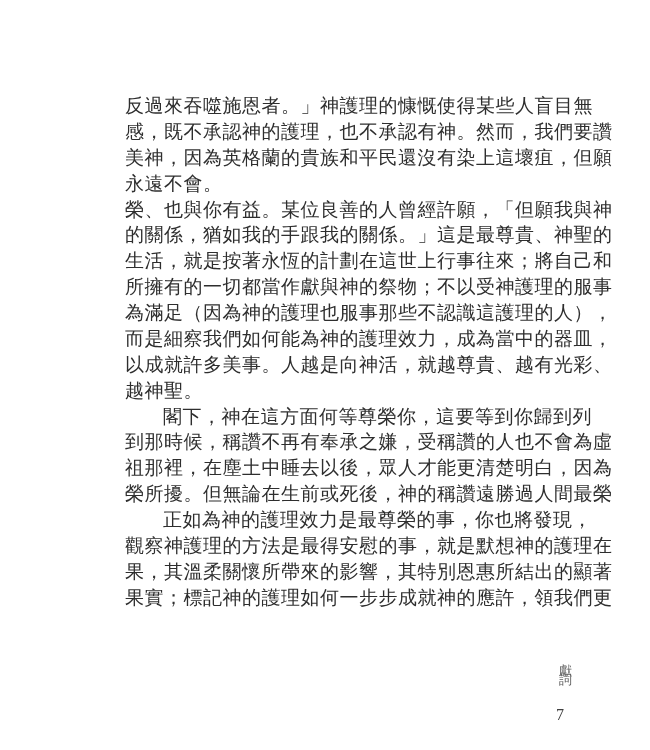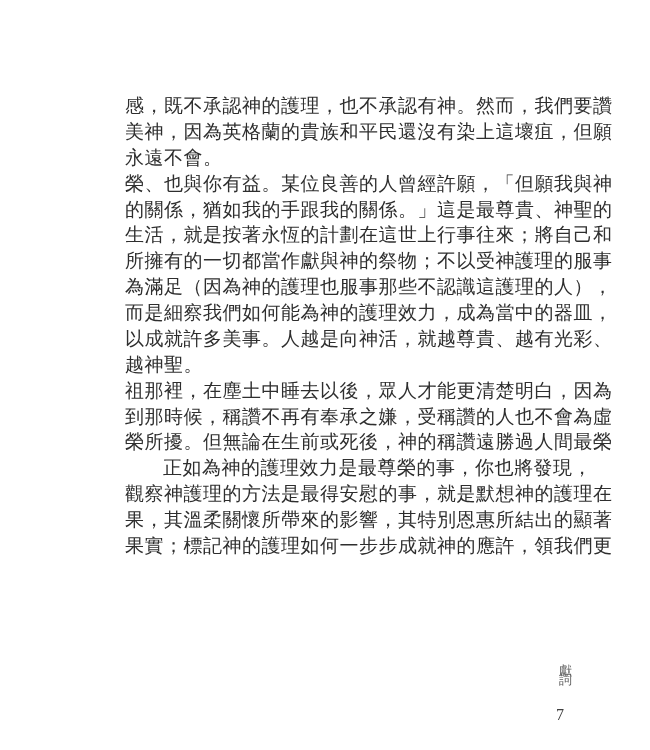--- a/index.html
+++ b/index.html
@@ -52,33 +52,35 @@
     font-size: 16px;
     color: #3f3f3f;
   }
 </style>
 </head>
 <body>
 
 <div class="page">
 
   <div class="text-block">
+      <div class="line">反過來吞噬施恩者。」神護理的慷慨使得某些人盲目無</div>
       <div class="line">感，既不承認神的護理，也不承認有神。然而，我們要讚</div>
       <div class="line">美神，因為英格蘭的貴族和平民還沒有染上這壞疽，但願</div>
       <div class="line">永遠不會。</div>
       <div class="line">榮、也與你有益。某位良善的人曾經許願，「但願我與神</div>
       <div class="line">的關係，猶如我的手跟我的關係。」這是最尊貴、神聖的</div>
       <div class="line">生活，就是按著永恆的計劃在這世上行事往來；將自己和</div>
       <div class="line">所擁有的一切都當作獻與神的祭物；不以受神護理的服事</div>
       <div class="line">為滿足（因為神的護理也服事那些不認識這護理的人），</div>
       <div class="line">而是細察我們如何能為神的護理效力，成為當中的器皿，</div>
       <div class="line">以成就許多美事。人越是向神活，就越尊貴、越有光彩、</div>
       <div class="line">越神聖。</div>
+      <div class="line indent">閣下，神在這方面何等尊榮你，這要等到你歸到列</div>
+      <div class="line">到那時候，稱讚不再有奉承之嫌，受稱讚的人也不會為虛</div>
       <div class="line">祖那裡，在塵土中睡去以後，眾人才能更清楚明白，因為</div>
-      <div class="line">到那時候，稱讚不再有奉承之嫌，受稱讚的人也不會為虛</div>
       <div class="line">榮所擾。但無論在生前或死後，神的稱讚遠勝過人間最榮</div>
       <div class="line indent">正如為神的護理效力是最尊榮的事，你也將發現，</div>
       <div class="line">觀察神護理的方法是最得安慰的事，就是默想神的護理在</div>
       <div class="line">果，其溫柔關懷所帶來的影響，其特別恩惠所結出的顯著</div>
       <div class="line">果實；標記神的護理如何一步步成就神的應許，領我們更</div>
     </div>
 
   <div class="running-title">獻詞</div>
 
   <div class="page-number">7</div>

